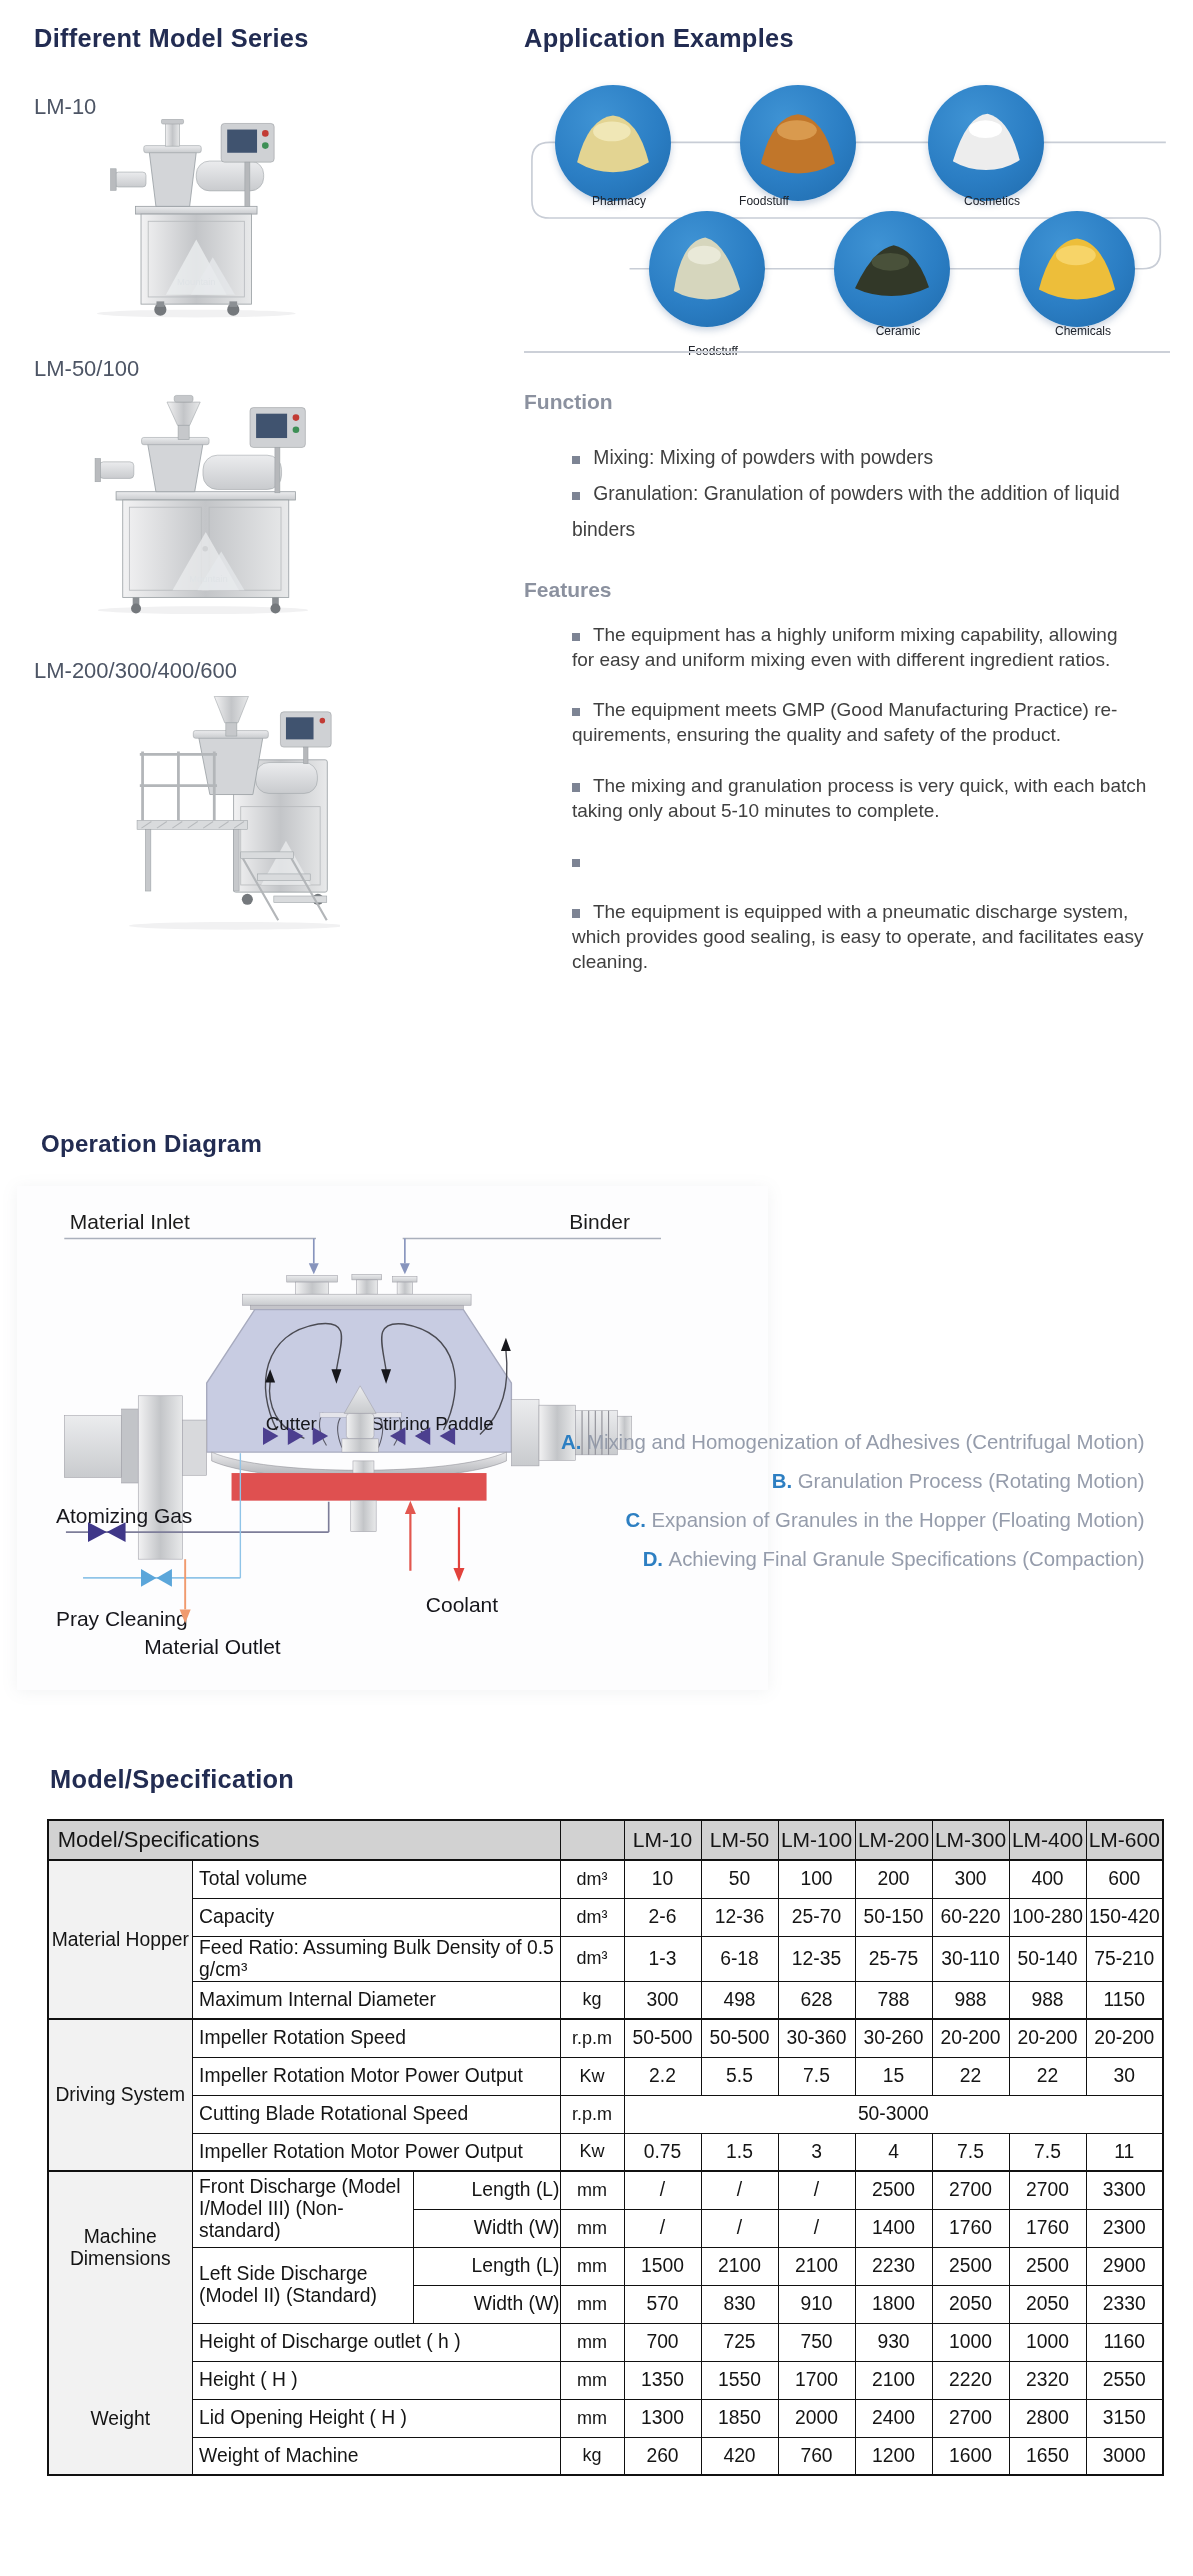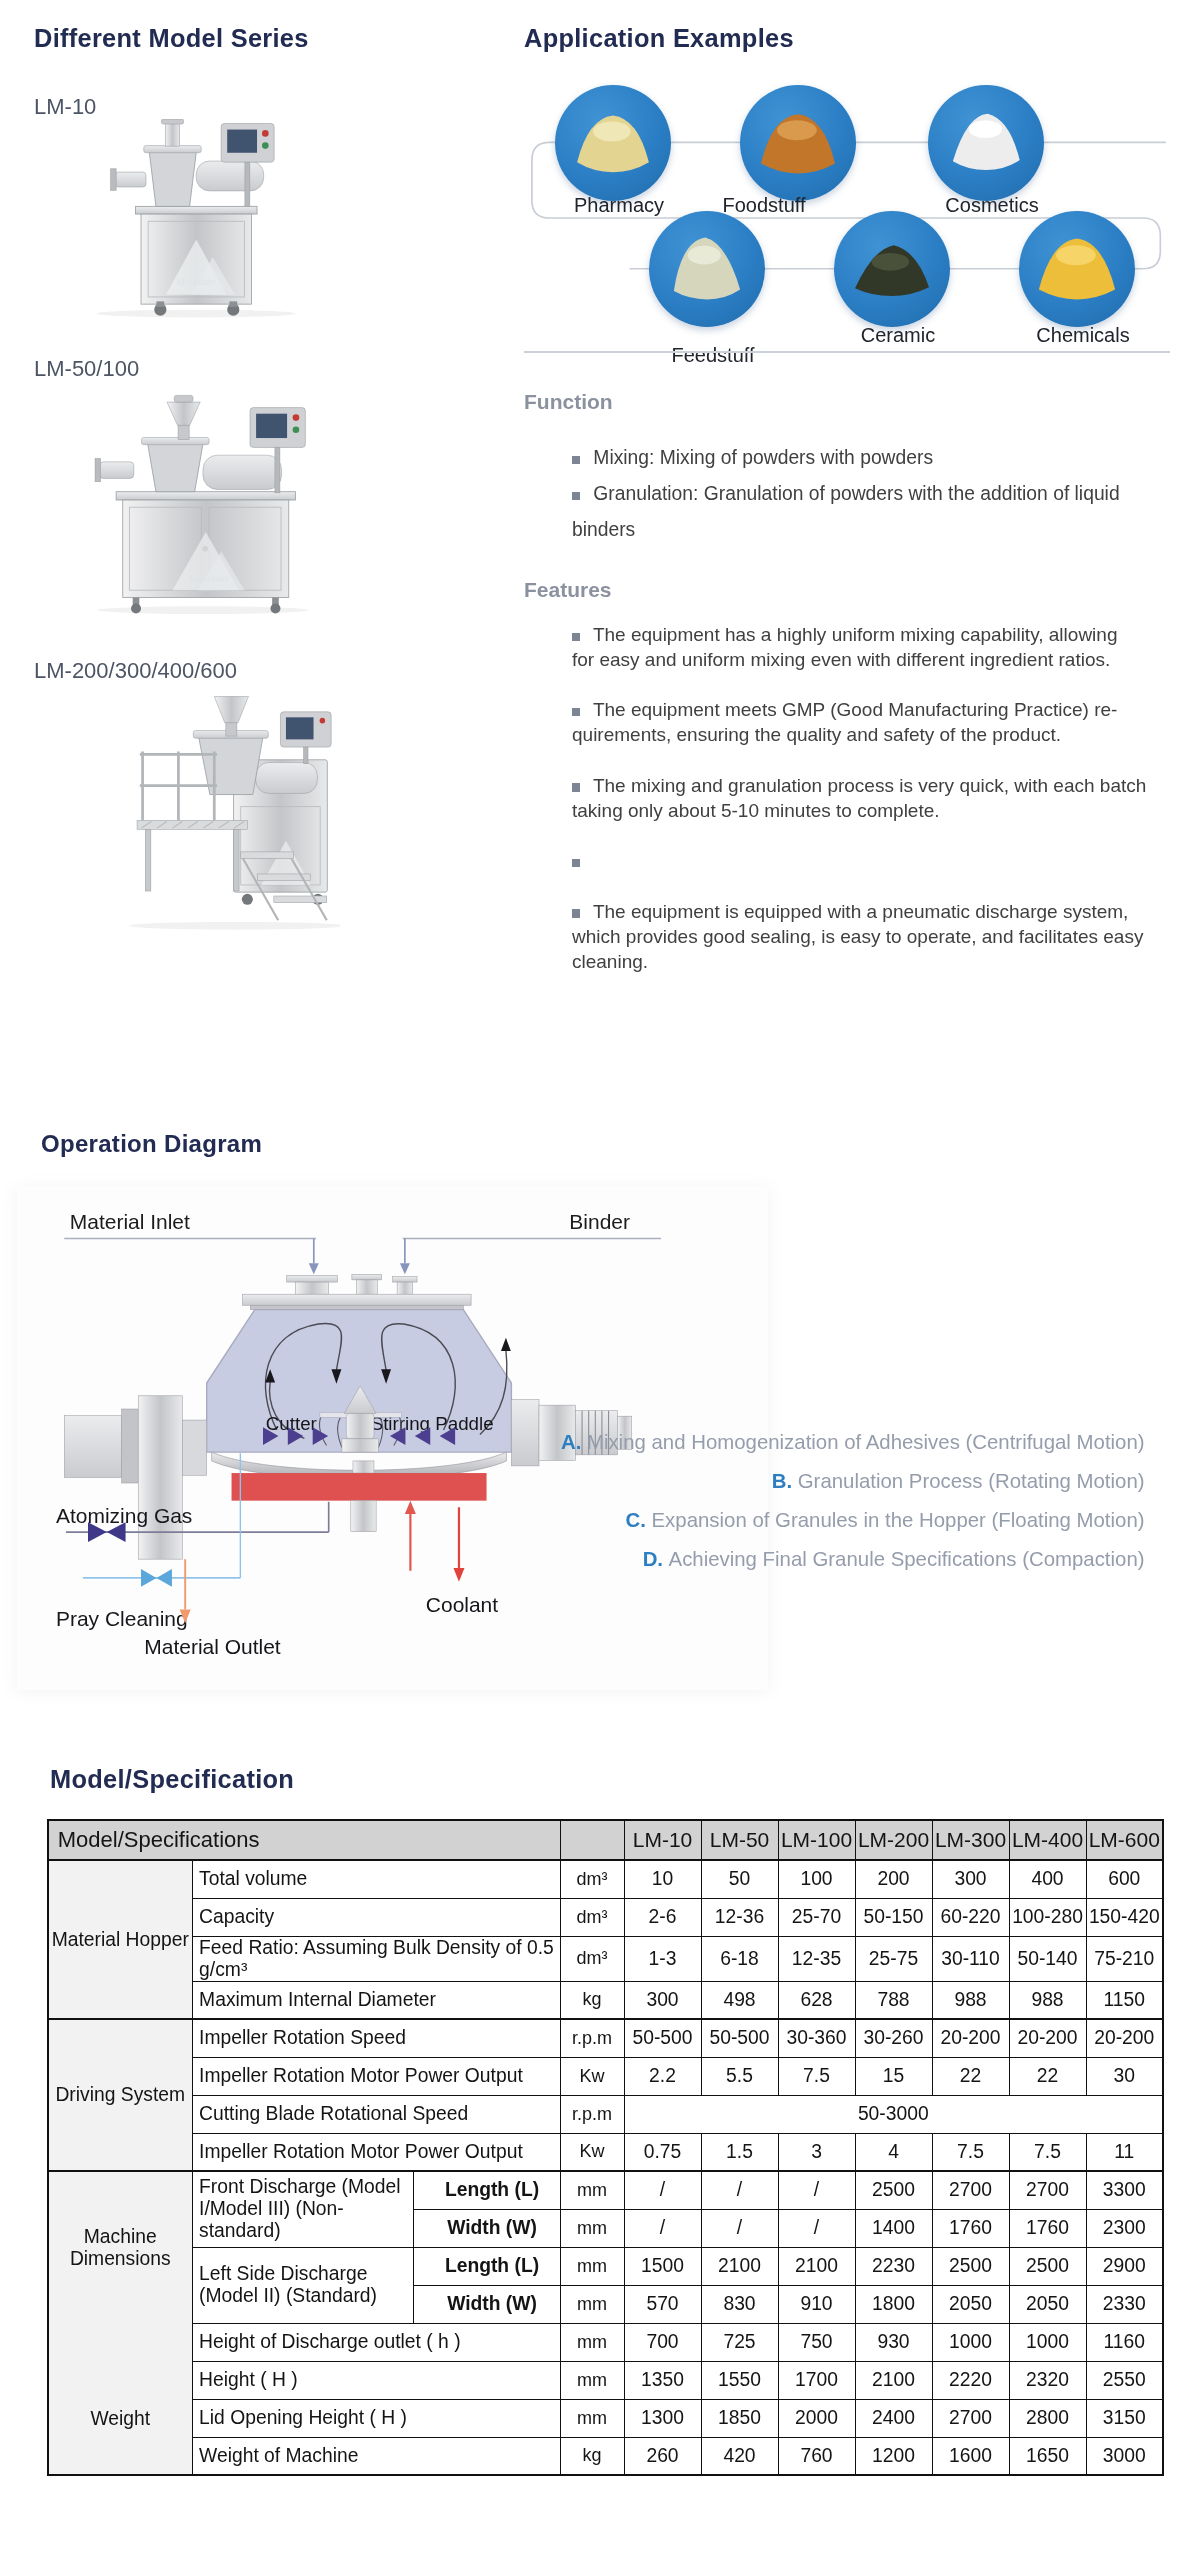--- a/index.html
+++ b/index.html
@@ -11,21 +11,21 @@
   .h-gray { position:absolute; font-size:21px; font-weight:700; color:#8b919f; }
   .model-label { position:absolute; font-size:22px; color:#4d5565; }
 
   .machine { position:absolute; }
 
   
   .app-circle { position:absolute; width:116px; height:116px; border-radius:50%;
                 background:radial-gradient(circle at 38% 30%, #3f93d4 0%, #2b7ec4 55%, #1f6aab 100%);
                 box-shadow:0 3.3px 7.7px rgba(40,80,130,.25); }
   .app-circle svg { position:absolute; left:0; top:0; }
-  .app-label { position:absolute; width:144px; text-align:center; font-size:20px; color:#20242c; }
+  .app-label { position:absolute; width:144px; text-align:center; font-size:12px; color:#20242c; }
   .flow-lines { position:absolute; }
   .sep-line { position:absolute; height:1.7px; background:#ccd0d8; }
 
   
   .bullets { position:absolute; color:#404040;margin-left:48px; }
   .bullets p { white-space:pre-line; text-align:justify; }
   .fn-bullets { width:647px; font-size:19.3px; }
   .fn-bullets p { line-height:36px; margin:0; }
   .ft-bullets { width:647px; font-size:19px; }
   .ft-bullets p { line-height:25px; margin:0 0 25.4px 0; }
@@ -45,21 +45,21 @@
   table.spec thead tr { height:40px; }
   table.spec tbody tr { height:38px; }
   table.spec thead th { background:#d2d2d2; font-weight:400; }
   th.hdr-label { text-align:left; padding-left:8.8px; font-size:22px; border-bottom-width:2.8px; }
   th.hdr-model { font-size:21px; }
   thead th { border-bottom:2.8px solid #111 !important; }
   td.g-cell { background:#f2f2f2; text-align:center; font-size:19.3px; }
   td.g2 { position:relative; }
   td.g2 div { position:absolute; left:0; width:100%; text-align:center; line-height:22px; }
   td.l-cell { text-align:left; padding-left:6.6px; }
-  td.s-cell { text-align:center; padding-left:11px;font-weight:bold; }
+  td.s-cell { text-align:right; padding-left:11px; }
   td.u-cell { text-align:center; font-size:18px; }
   td.v-cell { text-align:center; }
   tr.gsep td { border-top:2.8px solid #111; }
 </style>
 </head>
 <body>
 
 <div class="canvas">
 
   <svg width="0" height="0" style="position:absolute">

